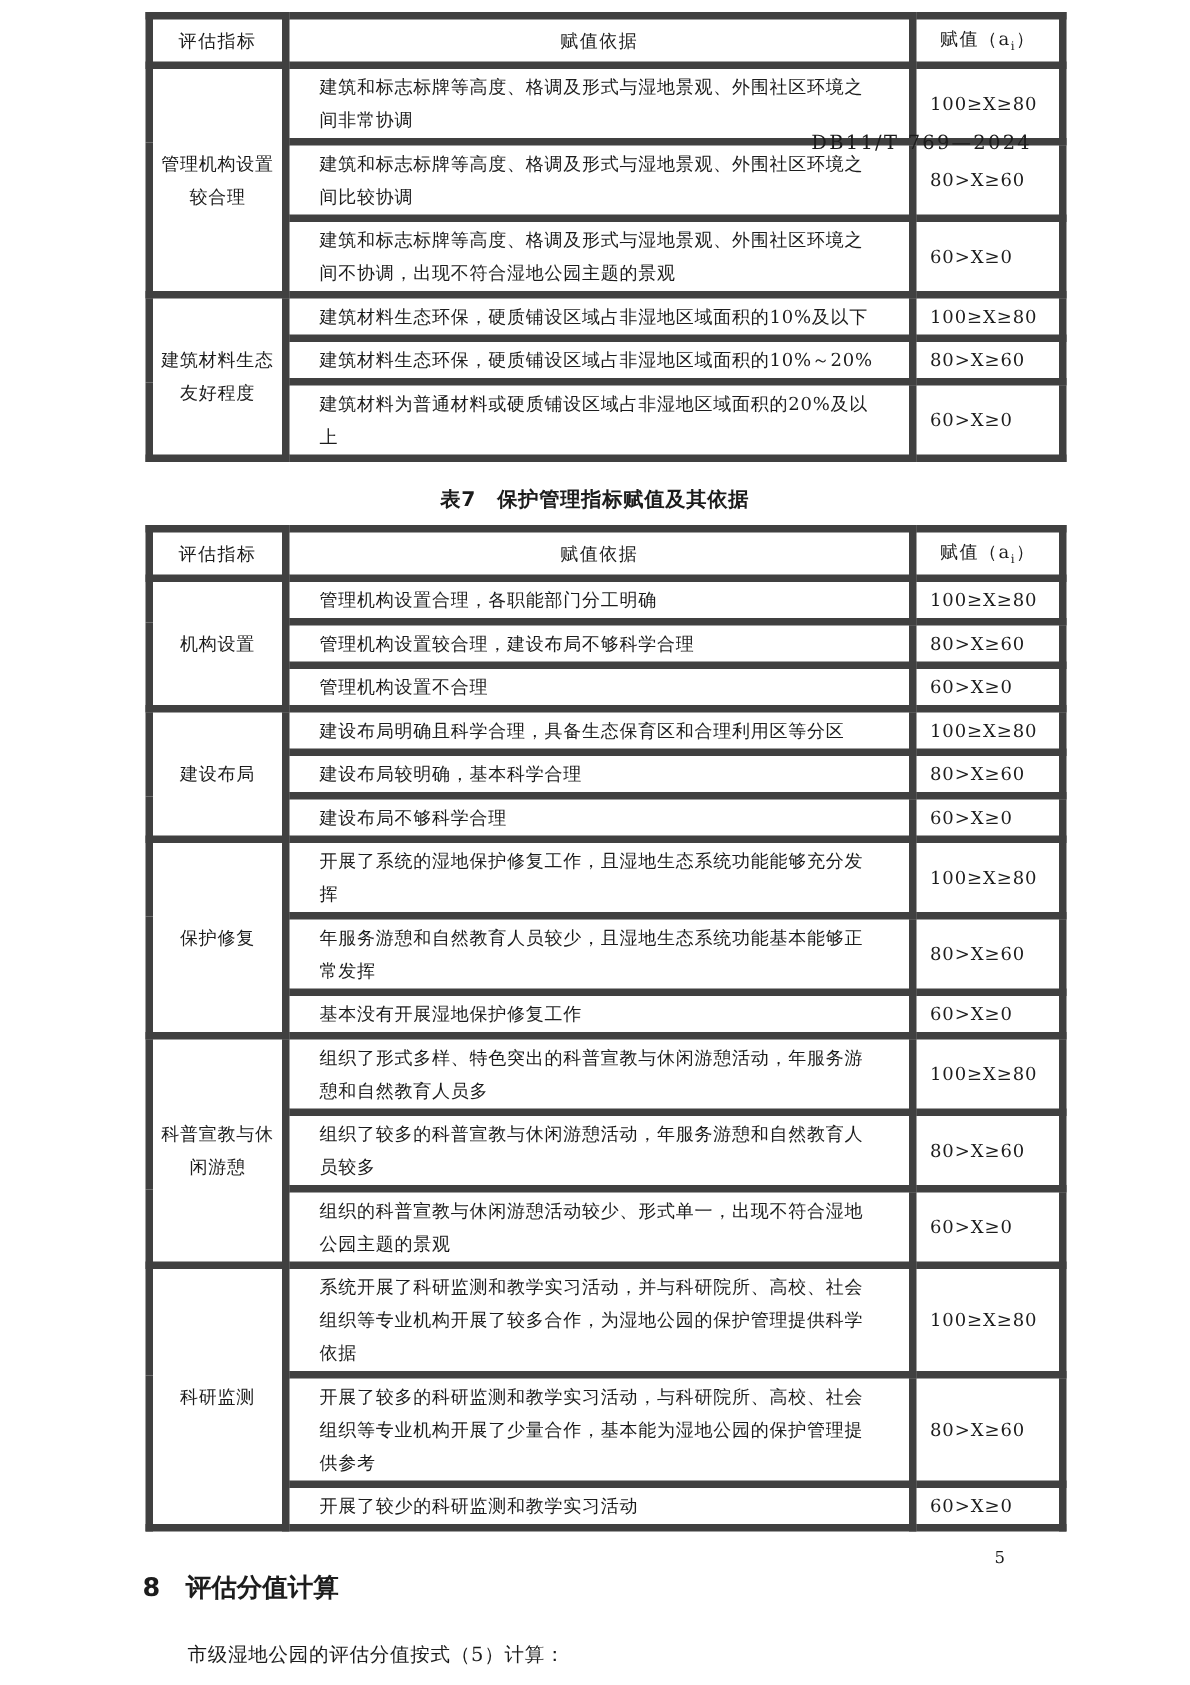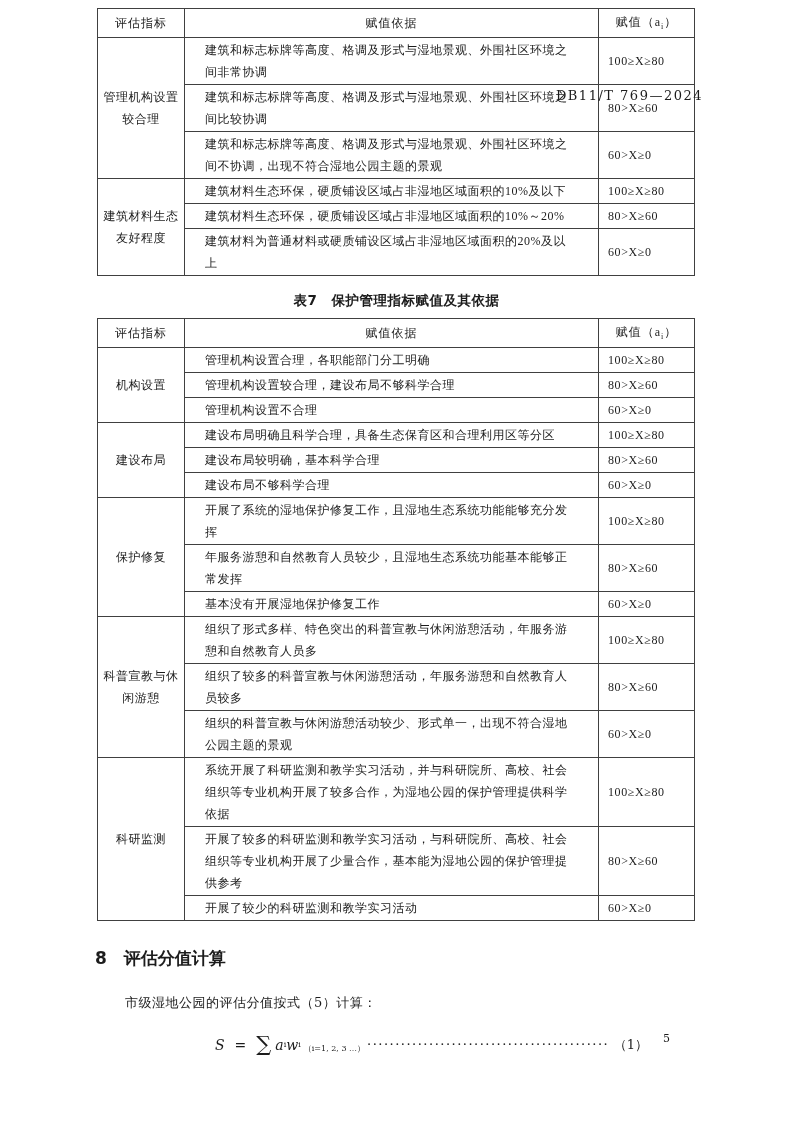--- a/index.html
+++ b/index.html
@@ -13,21 +13,21 @@
     height: 1123px;
     background: #ffffff;
     color: #1c1c1c;
     font-family: "DejaVu Serif", "Liberation Serif", serif;
     font-size: 12px;
     overflow: hidden;
   }
   .doc-header {
     position: absolute;
     top: 88px;
-    right: 90px;
+    right: 105px;
     font-size: 13px;
     letter-spacing: 1.5px;
     font-family: "DejaVu Serif", "Liberation Serif", serif;
   }
   .table-title {
     text-align: center;
     font-family: "DejaVu Sans", "Liberation Sans", sans-serif;
     font-weight: 700;
     font-size: 13.5px;
     letter-spacing: 0.5px;
@@ -35,24 +35,23 @@
   .title-5 { margin-top: 138px; }
   .title-7 { margin-top: 16px; }
   table.val-table {
     margin: 8px 0 0 97px;
     width: 590px;
     border-collapse: collapse;
     table-layout: fixed;
     font-size: 12px;
   }
   table.val-table th, table.val-table td {
-    border: 1px solid #404040;
+    border: 5px solid #404040;
     font-weight: normal;
     vertical-align: middle;
-    font-family: Liberation Serif, serif;
   }
   th.col-ind  { width: 84px; }
   th.col-basis{ width: 411px; }
   th.col-score{ width: 93px; }
   table.val-table thead th {
     height: 26px;
     text-align: center;
     letter-spacing: 1px;
   }
   td.cell-indicator {

